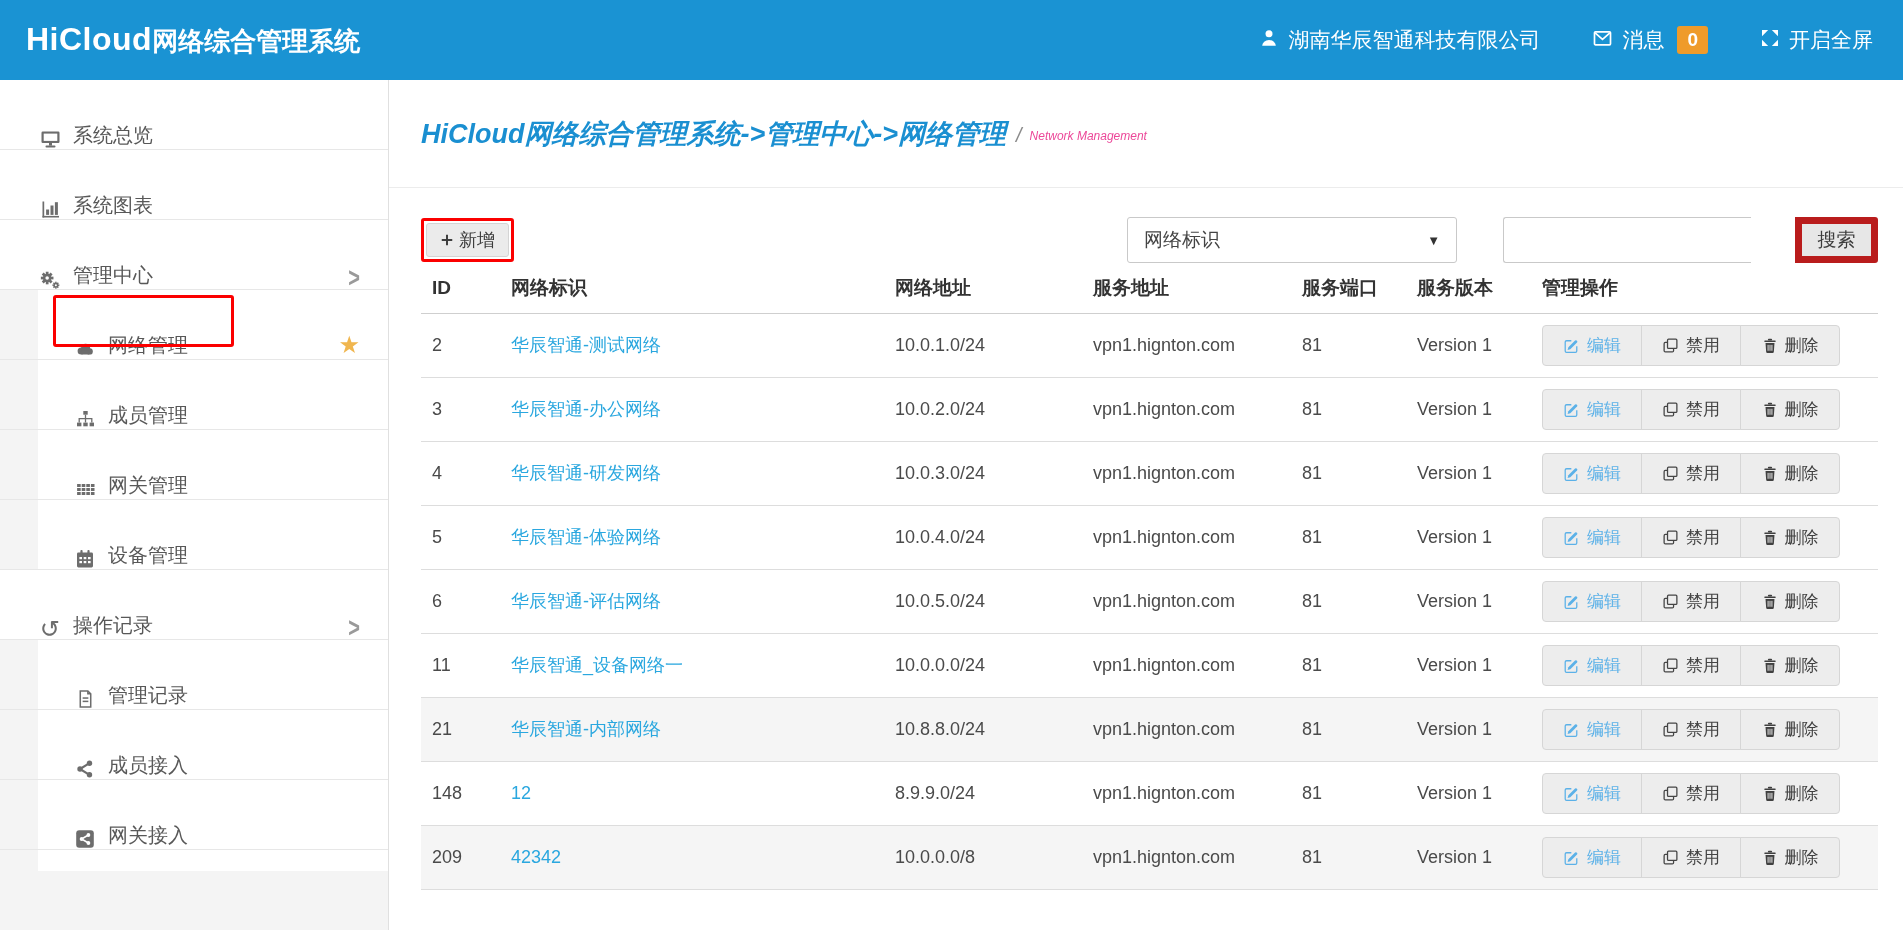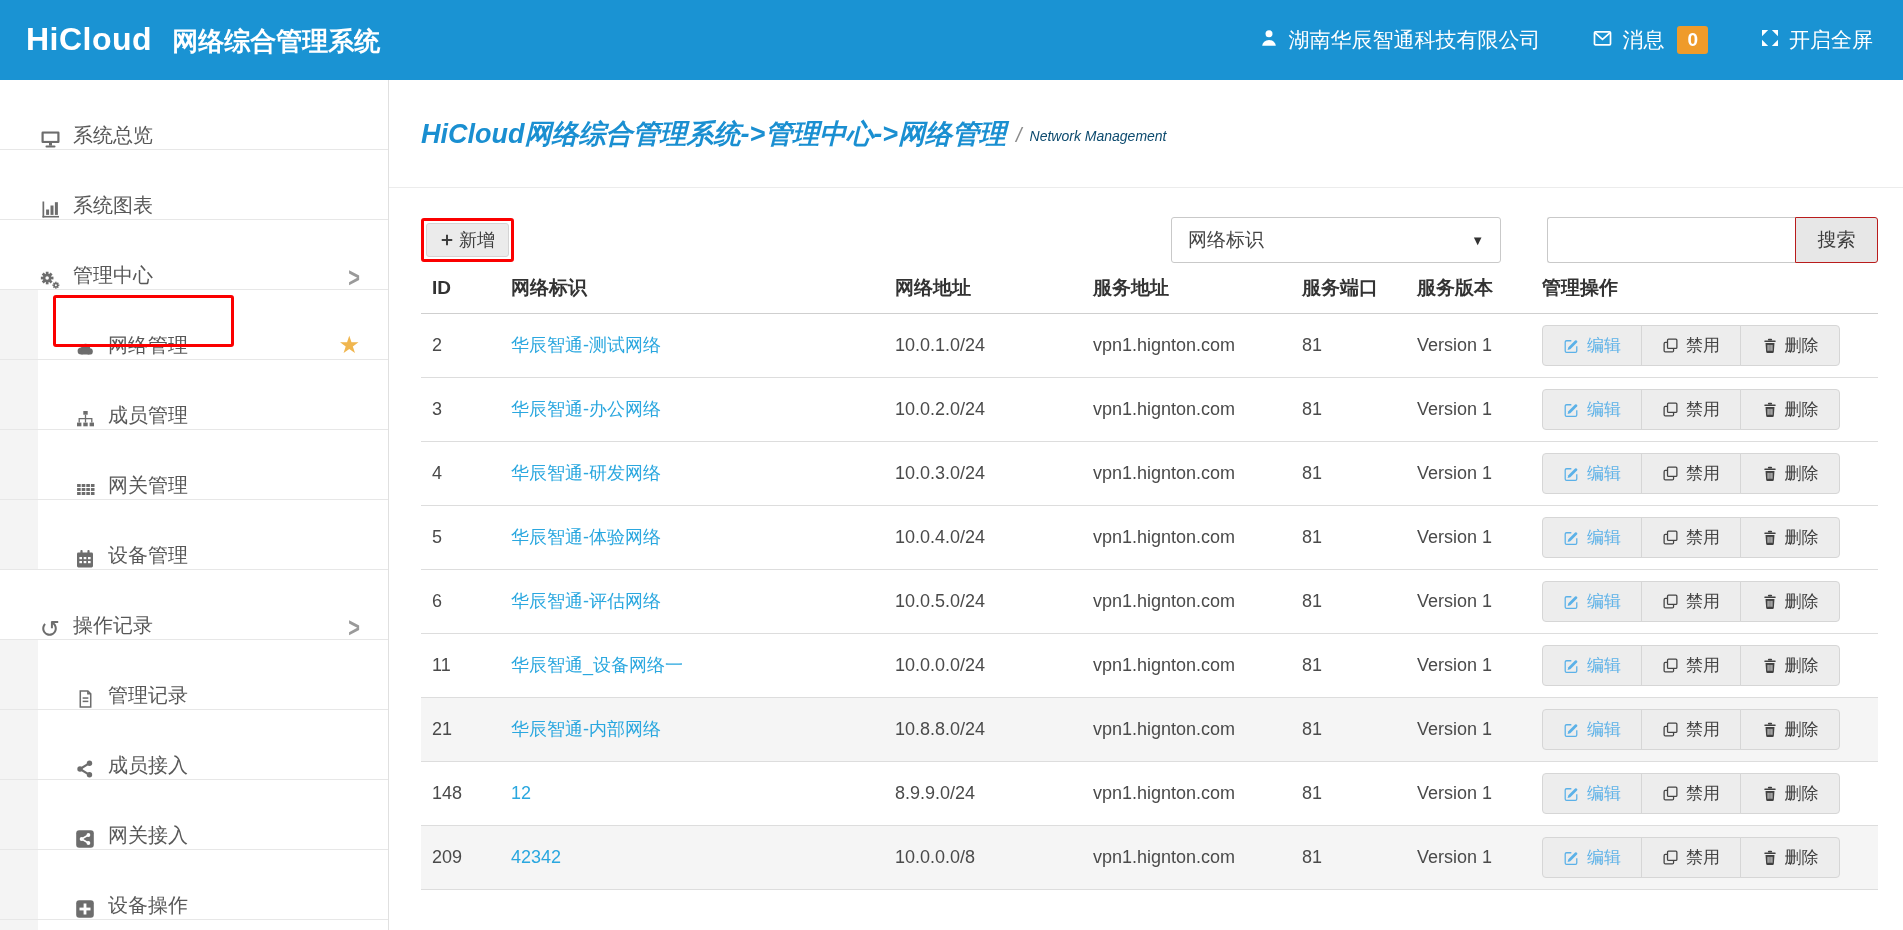--- a/index.html
+++ b/index.html
@@ -2,21 +2,21 @@
 <html><head>
 <meta charset="utf-8">
 <style>
   * { box-sizing: border-box; margin: 0; padding: 0; }
   html,body { width:1903px; height:930px; overflow:hidden;
     font-family:"Liberation Sans","DejaVu Sans",sans-serif; background:#fff; color:#444; }
 
   
   .header { height:80px; background:#1a93d3; display:flex; align-items:center;
     padding:0 30px 0 26px; color:#fff; }
-  .brand { display:flex; align-items:baseline; gap:20px; }
+  .brand { display:flex; align-items:baseline; gap:0; }
   .brand-main { font-size:32px; font-weight:bold; letter-spacing:0.5px; }
   .brand-sub  { font-size:26px; font-weight:bold; }
   .header-right { margin-left:auto; display:flex; align-items:center; gap:52px; }
   .hitem { display:flex; align-items:center; gap:9px; font-size:21px; cursor:pointer; }
   .badge { background:#ef9b2a; color:#fff; font-weight:bold; font-size:19px;
     padding:3px 10px; border-radius:3px; margin-left:4px; }
 
   
   .layout { display:flex; height:850px; }
   .sidebar { width:389px; background:#f4f4f4; border-right:1px solid #e0e0e0; flex:none; }
@@ -32,40 +32,40 @@
     transform:scaleY(1.4); font-weight:bold; }
   .star { position:absolute; right:28px; color:#f0b64f; font-size:24px; }
   .hist-glyph { font-size:24px; line-height:20px; color:#6d6d6d; }
 
   
   .main { flex:1; background:#fff; position:relative; }
   .crumb-wrap { height:108px; display:flex; align-items:center; padding-left:32px;
     border-bottom:1px solid #ececec;font-style:italic; }
   .crumb-title { color:#1a8fd1; font-size:27px; font-weight:bold; }
   .crumb-sep { color:#8a8a8a; font-size:20px; margin:4px 8px 0 10px; }
-  .crumb-sub { color:#0c4a6e; font-size:14px; margin-top:5px; }
+  .crumb-sub { color:#ec4899; font-size:12px; margin-top:5px; }
 
   .toolbar { display:flex; align-items:center; margin:29px 26px 0 32px;gap:45px; }
   .annotate { border:3px solid #fb0000; border-radius:3px; padding:2px; display:inline-block; }
   .btn-add { height:34px; background:#ebebeb; border:1px solid #d4d4d4; border-radius:3px;
     font-size:18px; color:#3c3c3c; display:inline-flex; align-items:center; gap:5px;
     padding:0 13px; cursor:pointer; font-family:inherit; }
   .btn-add svg { color:#3c3c3c; }
   .toolbar-right { margin-left:auto; display:flex; align-items:center; }
   .select { width:330px; height:46px; border:1px solid #c9c9c9; border-radius:3px;
     display:flex; align-items:center; padding:0 16px; font-size:19px; color:#444;
     cursor:pointer; background:#fff; }
   .select .caret { margin-left:auto; font-size:13px; color:#333; }
   .search-group { display:flex; margin-left:46px; }
   .search-input { width:248px; height:46px; border:1px solid #c9c9c9; border-right:none;
     border-radius:3px 0 0 3px; padding:0 12px; font-size:18px; color:#444;
     font-family:inherit; outline:none; }
-  .btn-search { width:83px; height:46px; background:#e7e7e7; border:1px solid #b91c1c;
+  .btn-search { width:83px; height:46px; background:#e7e7e7; border:7px solid #b91c1c;
     border-radius:0 3px 3px 0; font-size:19px; color:#3c3c3c; cursor:pointer;
-    font-family:inherit; }
+    font-family:inherit;margin-left:44px; }
 
   
   .table-wrap { margin:0 26px 0 32px; }
   table { border-collapse:collapse; width:1457px; table-layout:fixed; }
   th { text-align:left; font-size:19px; color:#333; height:50px;
     border-bottom:1px solid #cfcfcf; font-weight:bold; padding:0; vertical-align:middle; }
   td { height:64px; border-bottom:1px solid #ddd; font-size:18px; color:#4a4a4a;
     padding:0; vertical-align:middle; }
   th:first-child, td:first-child { padding-left:11px; }
   tr.striped td { background:#f5f5f5; }
@@ -287,30 +287,20 @@
             <g fill="#fff">
               <circle cx="13.4" cy="6" r="1.9"></circle>
               <circle cx="6.6" cy="10" r="1.9"></circle>
               <circle cx="13.4" cy="14" r="1.9"></circle>
             </g>
           </svg>
       </span>
       <span>网关接入</span>
     </div>
 
-    <div class="side-item sub">
-      <span class="sicon">
-        <svg width="20" height="20" viewBox="0 0 20 20">
-            <rect x="1.2" y="1.2" width="17.6" height="17.6" rx="3" fill="currentColor"></rect>
-            <rect x="8.6" y="4.5" width="2.8" height="11" fill="#fff"></rect>
-            <rect x="4.5" y="8.6" width="11" height="2.8" fill="#fff"></rect>
-          </svg>
-      </span>
-      <span>设备操作</span>
-    </div>
 
     <div class="side-item sub stub"></div>
   </div>
 
   <div class="main">
 
     <div class="crumb-wrap">
       <span class="crumb-title">HiCloud网络综合管理系统-&gt;管理中心-&gt;网络管理</span>
       <span class="crumb-sep">/</span>
       <span class="crumb-sub">Network Management</span>

